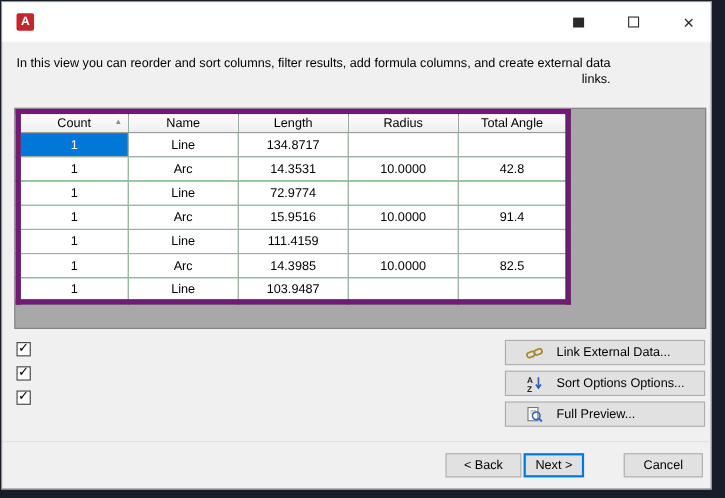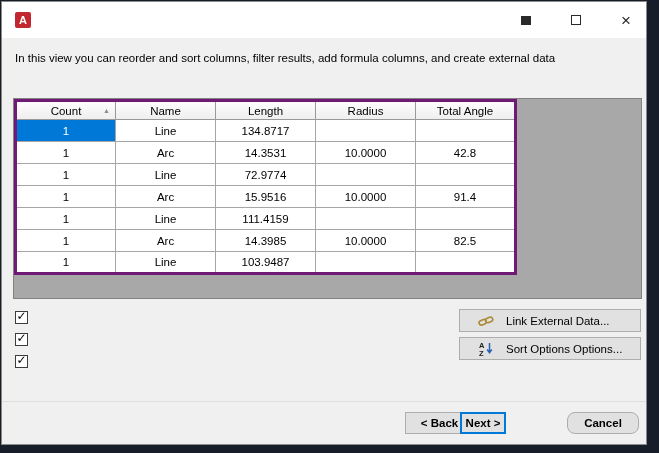--- a/index.html
+++ b/index.html
@@ -49,21 +49,21 @@
   }
   
   .grid-panel {
     position: absolute; left: 11px; top: 96px; right: 4px; height: 201px;
     background: #a8a8a8;
     border: 1px solid #828282;
     overflow: hidden;
   }
   table.data-table {
     border-collapse: collapse;
-    border: 3px solid #701a75;
+    border: 5px solid #701a75;
     background: #86efac;
     table-layout: fixed;
   }
   .data-table th, .data-table td {
     width: 100px; height: 22px;
     border: 1px solid #a6a6a6;
     font-size: 11.5px; font-weight: normal;
     text-align: center; vertical-align: middle;
     color: #000; background: #fff;
     padding: 0; overflow: hidden; white-space: nowrap;
@@ -116,25 +116,24 @@
   
   .bottom-sep {
     position: absolute; left: 0; right: 0; top: 399px;
     border-top: 1px solid #dfdfdf;
   }
   .nav-button {
     position: absolute; top: 410px; height: 22px;
     background: #e1e1e1; border: 1px solid #adadad;
     font-size: 11.5px; color: #000; font-family: inherit;
     cursor: default;
-    font-weight: bold;
   }
   .nav-button.back   { left: 403px; width: 69px; }
-  .nav-button.next   { left: 458px; width: 46px; border: 2px solid #0078d7; }
-  .nav-button.cancel { left: 565px; width: 72px; border-radius: 8px; }
+  .nav-button.next   { left: 474px; width: 55px; border: 2px solid #0078d7; }
+  .nav-button.cancel { left: 565px; width: 72px; }
 </style>
 </head>
 <body>
 
 <div class="window">
 
   <div class="titlebar">
     <span class="app-icon">A</span>
     <span class="win-btn min">
       <span class="min-glyph"></span>
@@ -142,20 +141,21 @@
     <span class="win-btn max">
       <span class="max-glyph"></span>
     </span>
     <span class="win-btn close">
       <span class="close-glyph">×</span>
     </span>
   </div>
 
   <div class="desc">
     <div>In this view you can reorder and sort columns, filter results, add formula columns, and create external data</div>
+    <div>links.</div>
   </div>
 
   <div class="grid-panel">
     <table class="data-table">
       <thead>
         <tr>
           <th>
             <span>Count</span>
             <span class="sort-arrow">▲</span>
           </th>
@@ -256,20 +256,30 @@
       <span>Link External Data...</span>
     </button>
     <button class="side-button">
       <svg viewBox="0 0 16 16">
         <text x="1" y="7" font-size="7.5" font-weight="bold" fill="#222" font-family="Liberation Sans, sans-serif">A</text>
         <text x="1" y="15" font-size="7.5" font-weight="bold" fill="#222" font-family="Liberation Sans, sans-serif">Z</text>
         <path d="M11.5 2 v8.5 M9.2 8.5 l2.3 3.3 2.3 -3.3" stroke="#2a62b8" stroke-width="1.5" fill="none"></path>
       </svg>
       <span>Sort Options Options...</span>
     </button>
+    <button class="side-button">
+      <svg viewBox="0 0 16 16">
+        <rect x="2" y="1.5" width="9" height="12" fill="#ffffff" stroke="#777777"></rect>
+        <line x1="4" y1="4.5" x2="9" y2="4.5" stroke="#aaaaaa"></line>
+        <line x1="4" y1="6.5" x2="9" y2="6.5" stroke="#aaaaaa"></line>
+        <circle cx="9.5" cy="9" r="3.4" fill="none" stroke="#2a62b8" stroke-width="1.4"></circle>
+        <line x1="11.9" y1="11.4" x2="14.6" y2="14.2" stroke="#2a62b8" stroke-width="1.7"></line>
+      </svg>
+      <span>Full Preview...</span>
+    </button>
   </div>
 
   <div class="bottom-sep"></div>
   <button class="nav-button back">&lt; Back</button>
   <button class="nav-button next">Next &gt;</button>
   <button class="nav-button cancel">Cancel</button>
 
 </div>
 
 </body></html>

